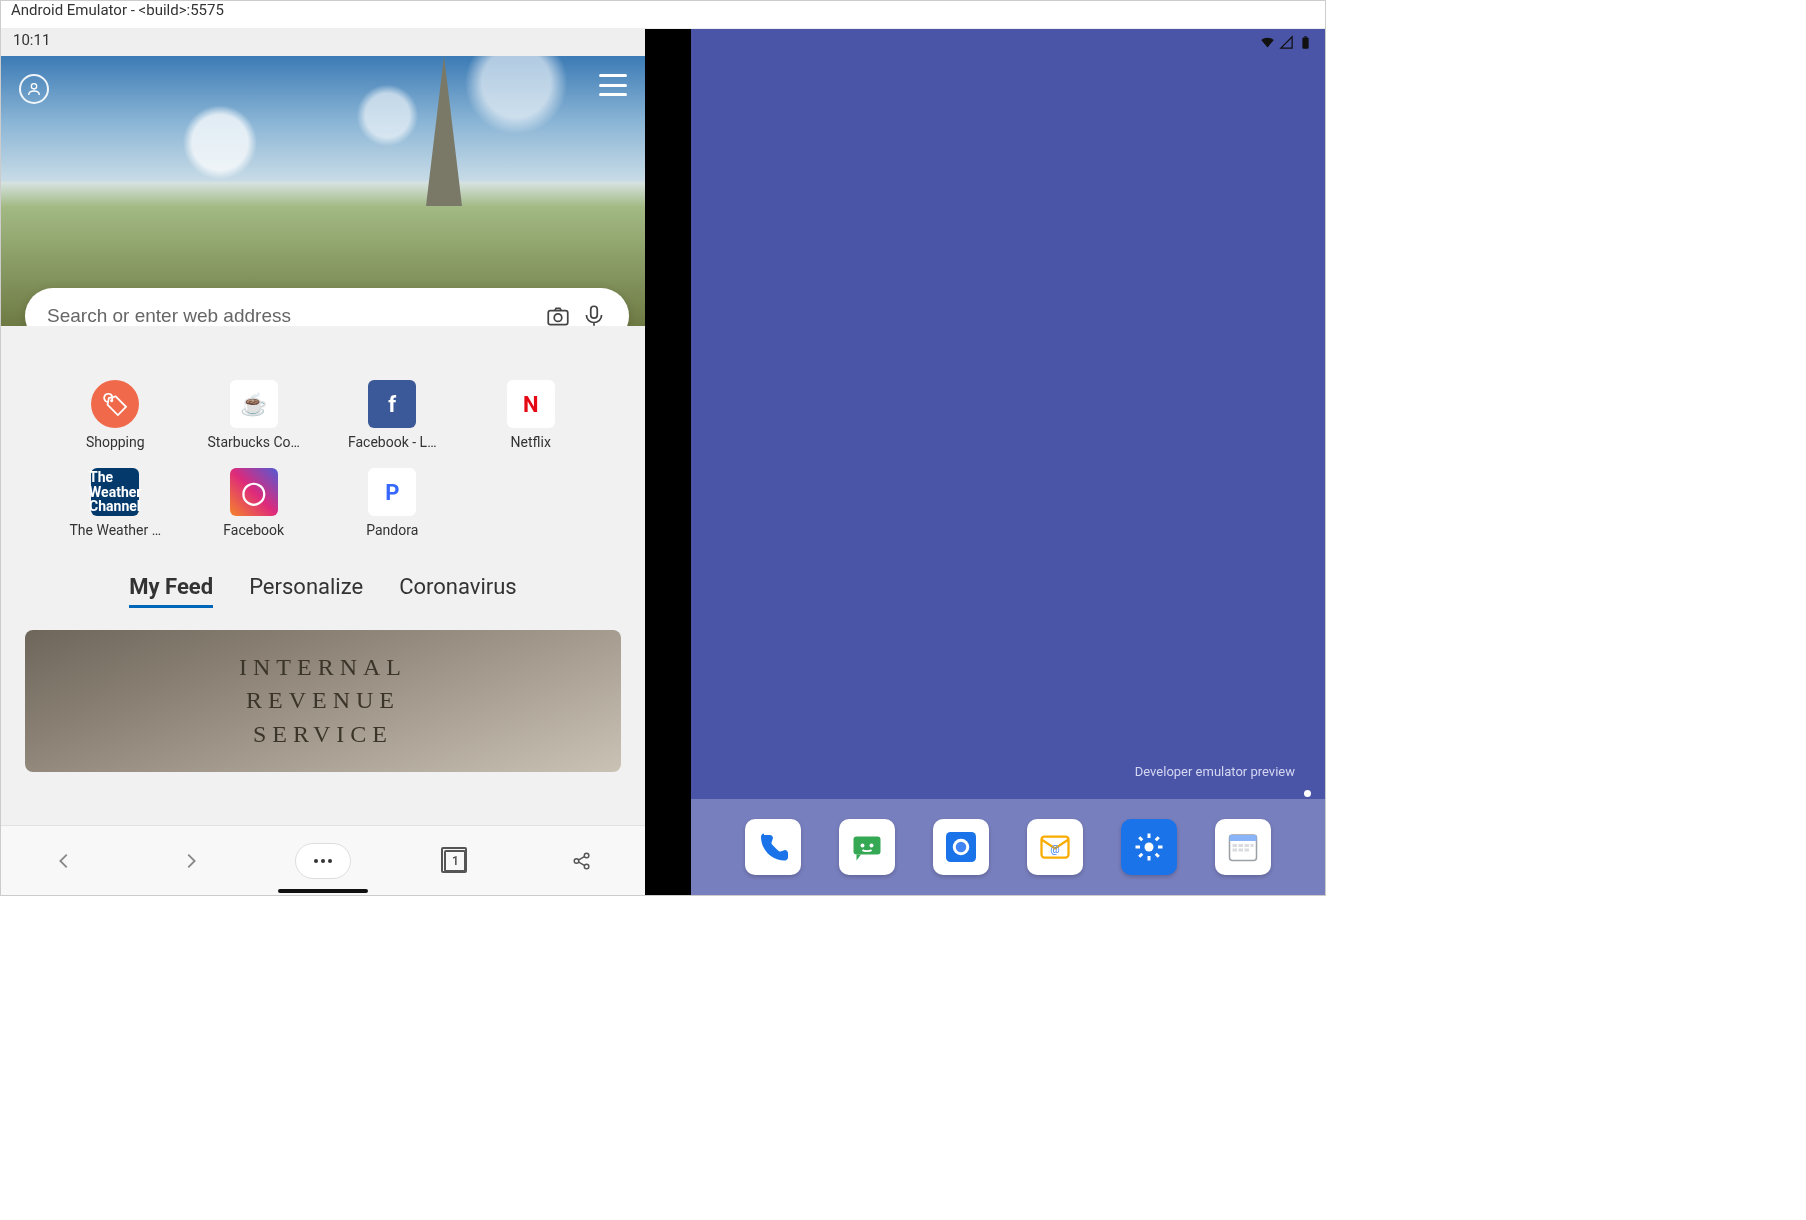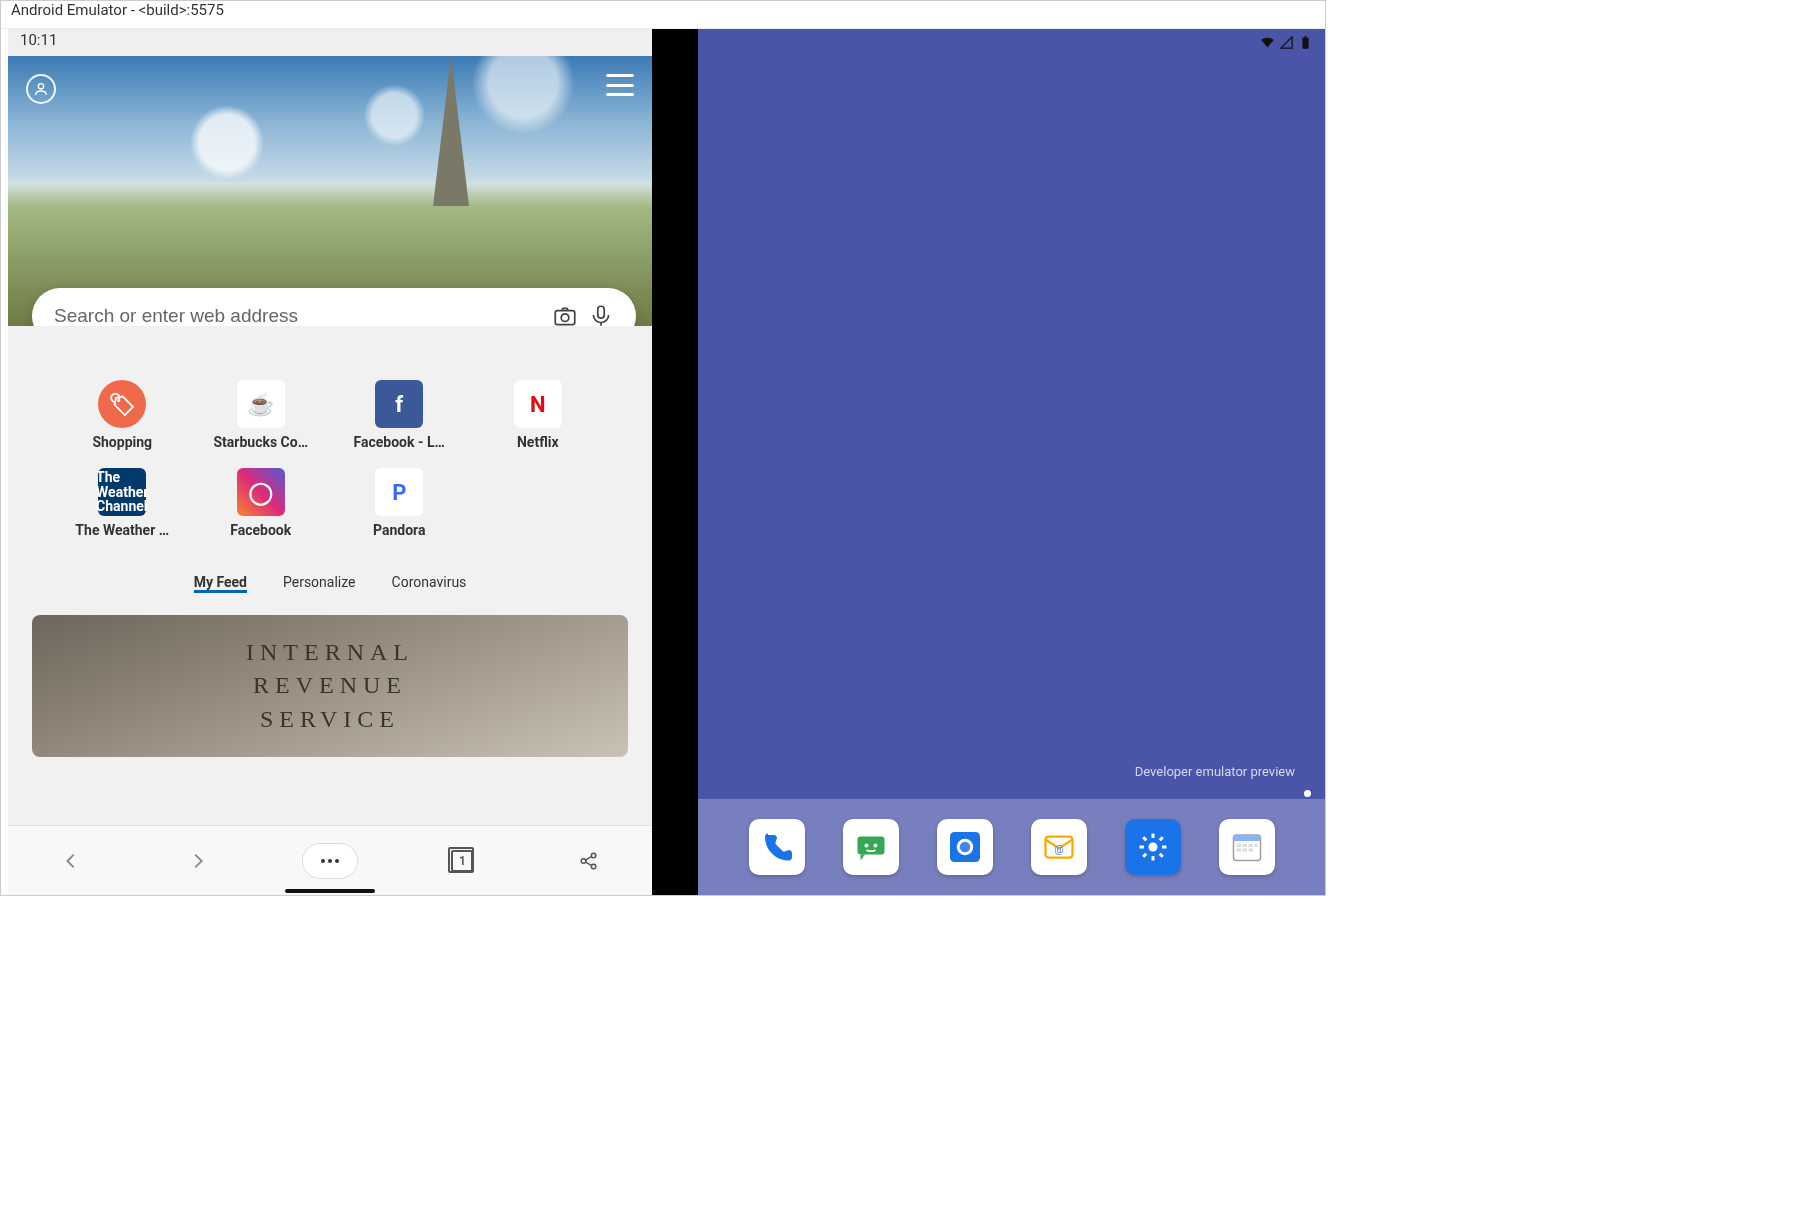--- a/index.html
+++ b/index.html
@@ -15,21 +15,20 @@
   padding: 0 10px;
   font-size: 15px;
   color: #333;
   border-bottom: 1px solid #eee;
   height: 28px;
 }
 .screens {
   display: flex;
   height: calc(100% - 28px);
   background: #f0abfc;
-  margin-left: 7px;
 }
 .screen-left {
   width: 644px;
   height: 100%;
   background: #f1f1f1;
   display: flex;
   flex-direction: column;
   position: relative;
 }
 .gap { width: 46px; background:#000; }
@@ -99,27 +98,27 @@
   grid-template-columns: repeat(4, 1fr);
   padding: 0 50px;
   row-gap: 18px;
   column-gap: 10px;
 }
 .qitem { display:flex; flex-direction:column; align-items:center; gap:6px; cursor:pointer;}
 .qicon {
   width:48px; height:48px; border-radius:6px; display:flex; align-items:center; justify-content:center;
   color:#fff; font-weight:bold; font-size:22px;
 }
-.qlabel { font-size:14px; color:#333; max-width:105px; text-align:center; overflow:hidden; text-overflow:ellipsis; white-space:nowrap;font-weight:bold;}
+.qlabel { font-size:14px; color:#333; max-width:105px; text-align:center; overflow:hidden; text-overflow:ellipsis; white-space:nowrap;}
 .tabs {
   margin-top: 36px;
   display:flex; justify-content:center; gap:36px;
   padding: 0 20px;
 }
-.tab { font-size:14px; color:#333; padding-bottom:0; cursor:pointer;}
+.tab { font-size:22px; color:#333; padding-bottom:6px; cursor:pointer;}
 .tab.active { font-weight:700; border-bottom:3px solid #0067b8;}
 .feed-card {
   margin: 22px 24px 0;
   height: 142px;
   background: linear-gradient(160deg, #6e665b 0%, #898073 30%, #cac2b4 100%);
   border-radius:8px; position:relative; overflow:hidden;
   display:flex; align-items:center; justify-content:center;
 }
 .feed-text {
   font-family: "Times New Roman", serif;

